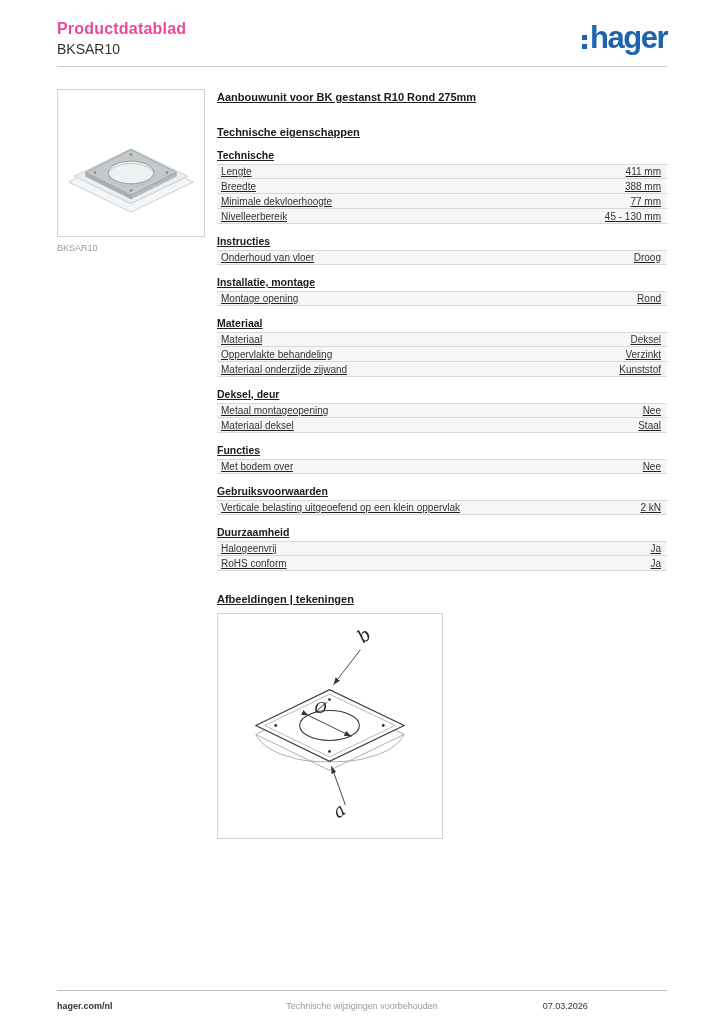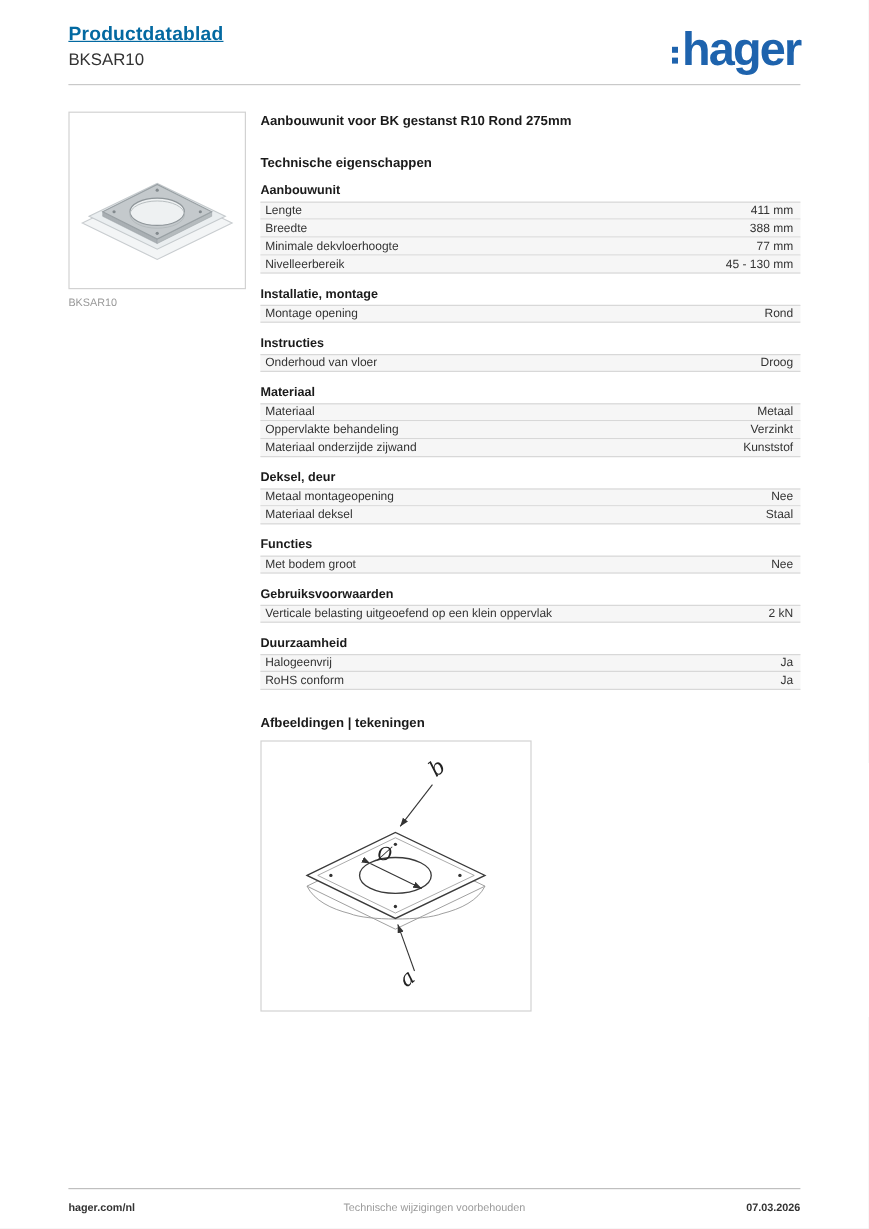--- a/index.html
+++ b/index.html
@@ -10,40 +10,40 @@
     width: 724px; height: 1024px;
     margin: 0 auto;
     background: #ffffff;
     overflow: hidden;
     color: #222;
   }
   .inner { padding: 20px 57px 0 57px; }
 
   
   .header { display: flex; justify-content: space-between; align-items: flex-start; }
-  .doc-type { font-size: 16px; font-weight: bold; color: #0369a1; letter-spacing: 0.2px; text-decoration: underline; }
+  .doc-type { font-size: 16px; font-weight: bold; color: #ec4899; letter-spacing: 0.2px; }
   .product-code { font-size: 14px; color: #333; margin-top: 3px; }
   .logo { display: flex; align-items: center; color: #1e63ad; margin-top: 2px; }
   .logo-colon { display: inline-flex; flex-direction: column; gap: 4px; margin-right: 3px; margin-top: 8px; }
   .logo-colon i { display: block; width: 5px; height: 5px; background: #1e63ad; }
-  .logo-text { font-size: 39px; font-weight: bold; letter-spacing: -1.5px; line-height: 1; }
+  .logo-text { font-size: 31px; font-weight: bold; letter-spacing: -1.5px; line-height: 1; }
   .header-divider { border: none; border-top: 1px solid #c9c9c9; margin-top: 9px; }
 
   
   .columns { display: flex; gap: 12px; margin-top: 22px; }
   .left-col { width: 148px; flex: 0 0 148px; }
   .image-box {
     width: 148px; height: 148px;
     border: 1px solid #d2d2d2;
     background: #fff;
     display: flex; align-items: center; justify-content: center;
   }
   .image-caption { margin-top: 6px; font-size: 9px; color: #999; }
 
-  .right-col { flex: 1; min-width: 0; padding-top: 2px; }
+  .right-col { flex: 1; min-width: 0; padding-top: 2px; text-decoration: underline; }
   .product-title { font-size: 11px; font-weight: bold; color: #1a1a1a; }
   .tech-heading { font-size: 11px; font-weight: bold; color: #1a1a1a; margin-top: 23px; }
 
   .section { margin-top: 11px; }
   .section-heading { font-size: 10.5px; font-weight: bold; color: #1a1a1a; margin-bottom: 3px; }
   .spec-table { width: 100%; }
   .spec-row {
     display: flex; justify-content: space-between; align-items: center;
     height: 15px;
     background: #f6f6f6;
@@ -67,21 +67,21 @@
   
   .footer {
     position: absolute; left: 57px; right: 57px; bottom: 13px;
     border-top: 1px solid #bfbfbf;
     padding-top: 10px;
     display: flex; align-items: baseline;
     font-size: 9px;
   }
   .footer-left { font-weight: bold; color: #333; flex: 1; }
   .footer-center { color: #9a9a9a; flex: 1; text-align: center; }
-  .footer-right { font-weight: bold; color: #333; flex: 1; text-align: right; }
+  .footer-right { font-weight: normal; color: #333; flex: 1; text-align: center; }
 
   svg text { font-family: "DejaVu Serif", serif; }
 </style>
 </head>
 <body>
 
 <div class="page">
   <div class="inner">
 
     <div class="header">
@@ -119,64 +119,64 @@
         </div>
         <div class="image-caption">BKSAR10</div>
       </div>
 
       <div class="right-col">
         <div class="product-title">Aanbouwunit voor BK gestanst R10 Rond 275mm</div>
         <div class="tech-heading">Technische eigenschappen</div>
 
         <div>
             <div class="section">
-              <div class="section-heading">Aanbouwunit</div>
+              <div class="section-heading">Technische</div>
               <div class="spec-table">
                 <div class="spec-row">
                   <span class="spec-label">Lengte</span>
                   <span class="spec-value">411 mm</span>
                 </div>
                 <div class="spec-row">
                   <span class="spec-label">Breedte</span>
                   <span class="spec-value">388 mm</span>
                 </div>
                 <div class="spec-row">
                   <span class="spec-label">Minimale dekvloerhoogte</span>
                   <span class="spec-value">77 mm</span>
                 </div>
                 <div class="spec-row">
                   <span class="spec-label">Nivelleerbereik</span>
                   <span class="spec-value">45 - 130 mm</span>
                 </div>
               </div>
             </div>
             <div class="section">
+              <div class="section-heading">Instructies</div>
+              <div class="spec-table">
+                <div class="spec-row">
+                  <span class="spec-label">Onderhoud van vloer</span>
+                  <span class="spec-value">Droog</span>
+                </div>
+              </div>
+            </div>
+            <div class="section">
               <div class="section-heading">Installatie, montage</div>
               <div class="spec-table">
                 <div class="spec-row">
                   <span class="spec-label">Montage opening</span>
                   <span class="spec-value">Rond</span>
                 </div>
               </div>
             </div>
             <div class="section">
-              <div class="section-heading">Instructies</div>
-              <div class="spec-table">
-                <div class="spec-row">
-                  <span class="spec-label">Onderhoud van vloer</span>
-                  <span class="spec-value">Droog</span>
-                </div>
-              </div>
-            </div>
-            <div class="section">
               <div class="section-heading">Materiaal</div>
               <div class="spec-table">
                 <div class="spec-row">
                   <span class="spec-label">Materiaal</span>
-                  <span class="spec-value">Metaal</span>
+                  <span class="spec-value">Deksel</span>
                 </div>
                 <div class="spec-row">
                   <span class="spec-label">Oppervlakte behandeling</span>
                   <span class="spec-value">Verzinkt</span>
                 </div>
                 <div class="spec-row">
                   <span class="spec-label">Materiaal onderzijde zijwand</span>
                   <span class="spec-value">Kunststof</span>
                 </div>
               </div>
@@ -191,21 +191,21 @@
                 <div class="spec-row">
                   <span class="spec-label">Materiaal deksel</span>
                   <span class="spec-value">Staal</span>
                 </div>
               </div>
             </div>
             <div class="section">
               <div class="section-heading">Functies</div>
               <div class="spec-table">
                 <div class="spec-row">
-                  <span class="spec-label">Met bodem groot</span>
+                  <span class="spec-label">Met bodem over</span>
                   <span class="spec-value">Nee</span>
                 </div>
               </div>
             </div>
             <div class="section">
               <div class="section-heading">Gebruiksvoorwaarden</div>
               <div class="spec-table">
                 <div class="spec-row">
                   <span class="spec-label">Verticale belasting uitgeoefend op een klein oppervlak</span>
                   <span class="spec-value">2 kN</span>

